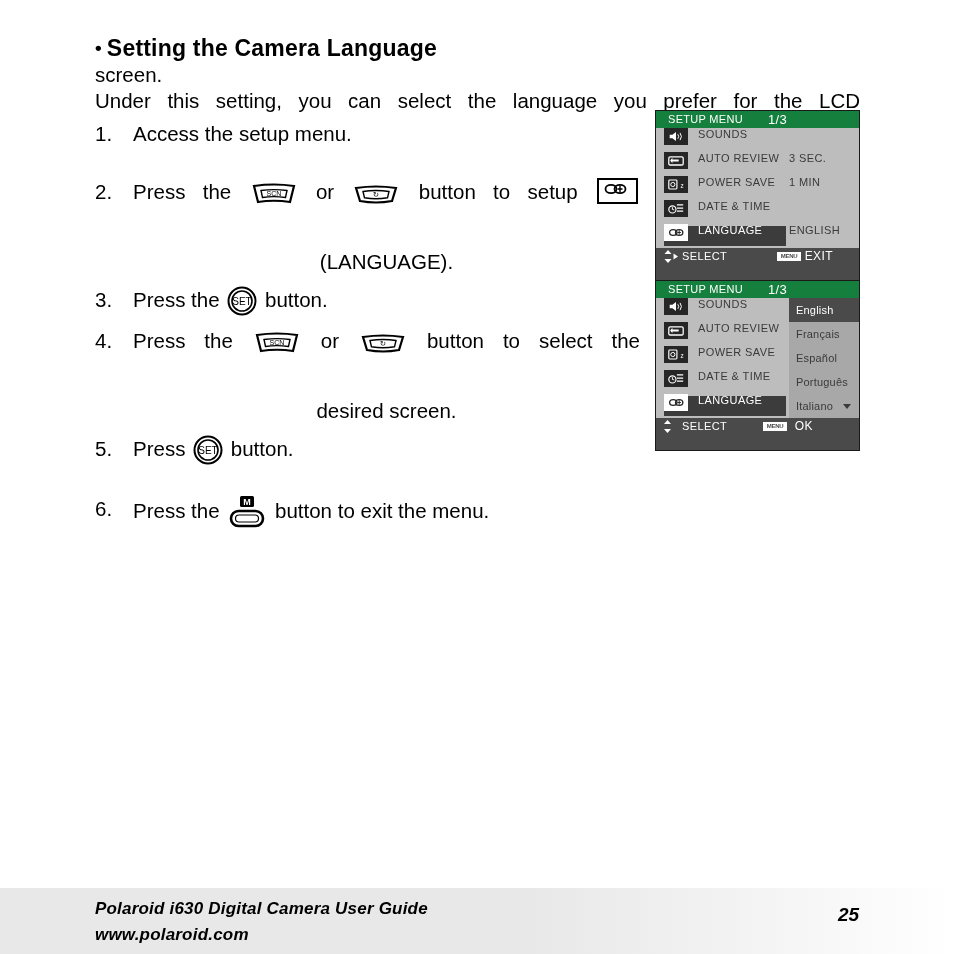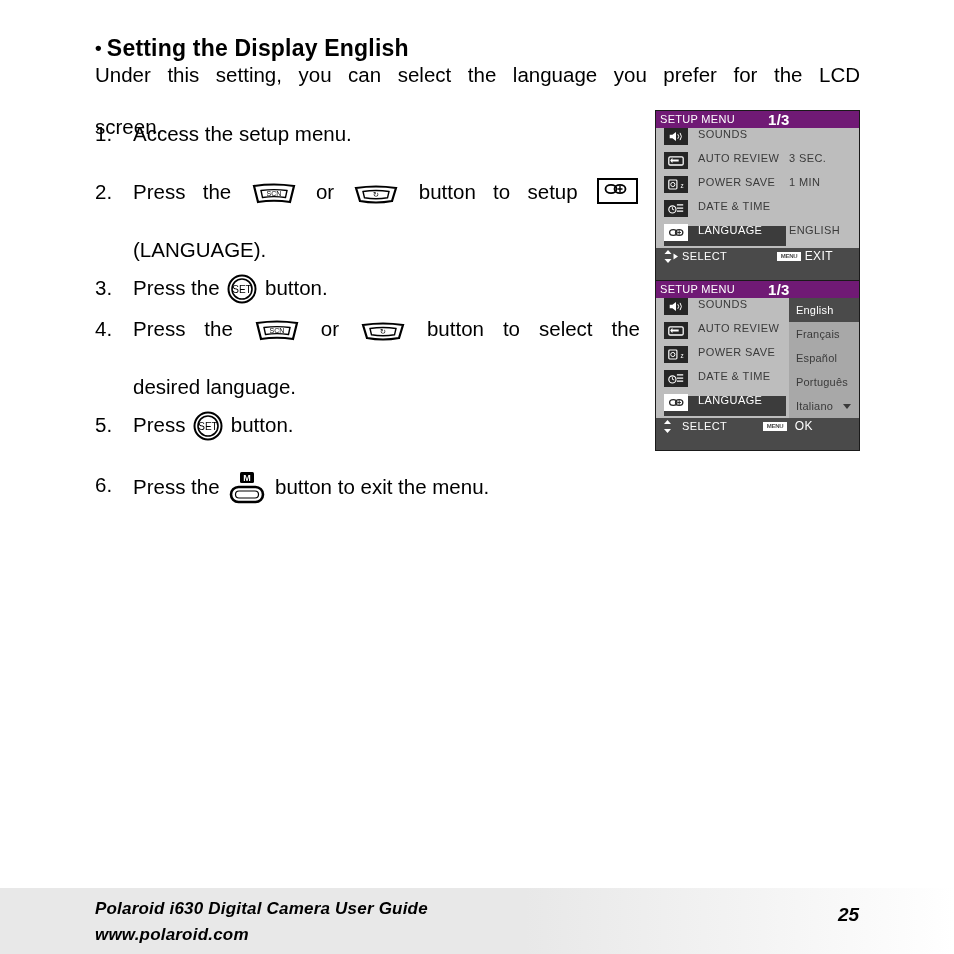--- a/index.html
+++ b/index.html
@@ -59,21 +59,21 @@
   }
   .step .body { flex: 1 1 auto; }
 
   .justified {
     text-align: justify;
     text-justify: inter-word;
   }
   .justified:after { content: ""; display: inline-block; width: 100%; }
 
   .ln { display: block; }
-  .ln2 { display: block; margin-top: 2px; }
+  .ln2 { display: block; margin-top: 14px; text-align: center; }
 
   
   .btn-icon {
     display: inline-block;
     vertical-align: middle;
     position: relative;
   }
   .ic-arc { width: 44px; height: 22px; margin: 0 3px; }
   .ic-set { width: 30px; height: 30px; margin: 0 2px; vertical-align: -9px; }
   .ic-menu { width: 40px; height: 34px; margin: 0 2px; vertical-align: -11px; }
@@ -92,33 +92,32 @@
     border: 1px solid #1a1a1a;
     background: #bdbdbd;
     font-size: 10.5px;
     -webkit-font-smoothing: none;
     overflow: hidden;
   }
   #lcd-1 { left: 655px; top: 110px; }
   #lcd-2 { left: 655px; top: 280px; }
 
   .lcd-title {
-    background: #701a75;
+    background: #15803d;
     color: #ffffff;
     height: 17px;
     line-height: 17px;
-    padding: 0 0 0 4px;
+    padding: 0 0 0 12px;
     position: relative;
     font-size: 11px;
     letter-spacing: 0.3px;
   }
   .lcd-title .pg {
     position: absolute; left: 112px; top: 0;
-    font-size: 15px;
-    font-weight: bold;
+    font-size: 13px;
   }
 
   .lcd-rows { position: relative; background: #bdbdbd; }
   .lcd-row {
     height: 24px;
     display: flex;
     align-items: flex-start;
     position: relative;
   }
   .lcd-row .ico {
@@ -238,26 +237,26 @@
     position: absolute; left: 838px; top: 16px;
     font-size: 19px; font-weight: bold; font-style: italic;
   }
 </style>
 </head>
 <body>
 
 <div class="page">
 
   <div class="heading">
-    <span class="bullet">•</span><span>Setting the Display English</span>
+    <span class="bullet">•</span><span>Setting the Camera Language</span>
   </div>
 
   <div class="intro">
+    <span class="ln l2">screen.</span>
     <span class="ln justified">Under this setting, you can select the language you prefer for the LCD</span>
-    <span class="ln l2">screen.</span>
   </div>
 
   <div class="steps">
 
     <div class="step" style="margin-bottom:30px;">
       <span class="num">1.</span>
       <span class="body">Access the setup menu.</span>
     </div>
 
     <div class="step" style="margin-bottom:10px;">
@@ -323,21 +322,21 @@
           <span>or</span>
           <span class="btn-icon ic-arc">
             <svg viewBox="0 0 44 22" width="44" height="22">
               <path d="M2 5 Q22 2 42 5 L38 18 Q22 21 6 18 Z" fill="#fff" stroke="#000" stroke-width="2.2"></path>
               <path d="M9 8.5 Q22 6.6 35 8.5 L33.5 14.8 Q22 16.6 10.5 14.8 Z" fill="#fff" stroke="#000" stroke-width="1.4"></path>
               <text x="22" y="14" font-size="7.5" font-family="Liberation Sans, sans-serif" text-anchor="middle" fill="#000">↻</text>
             </svg>
           </span>
           <span>button to select the</span>
         </span>
-        <span class="ln2">desired language.</span>
+        <span class="ln2">desired screen.</span>
       </span>
     </div>
 
     <div class="step" style="margin-bottom:30px;">
       <span class="num">5.</span>
       <span class="body">
         <span>Press</span>
         <span class="btn-icon ic-set">
           <svg viewBox="0 0 30 30" width="30" height="30">
             <circle cx="15" cy="15" r="13.5" fill="#fff" stroke="#000" stroke-width="2"></circle>

